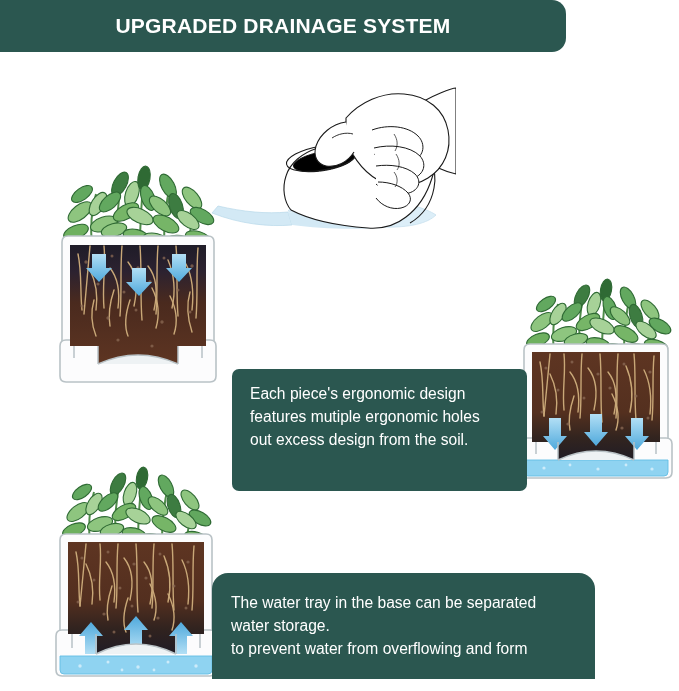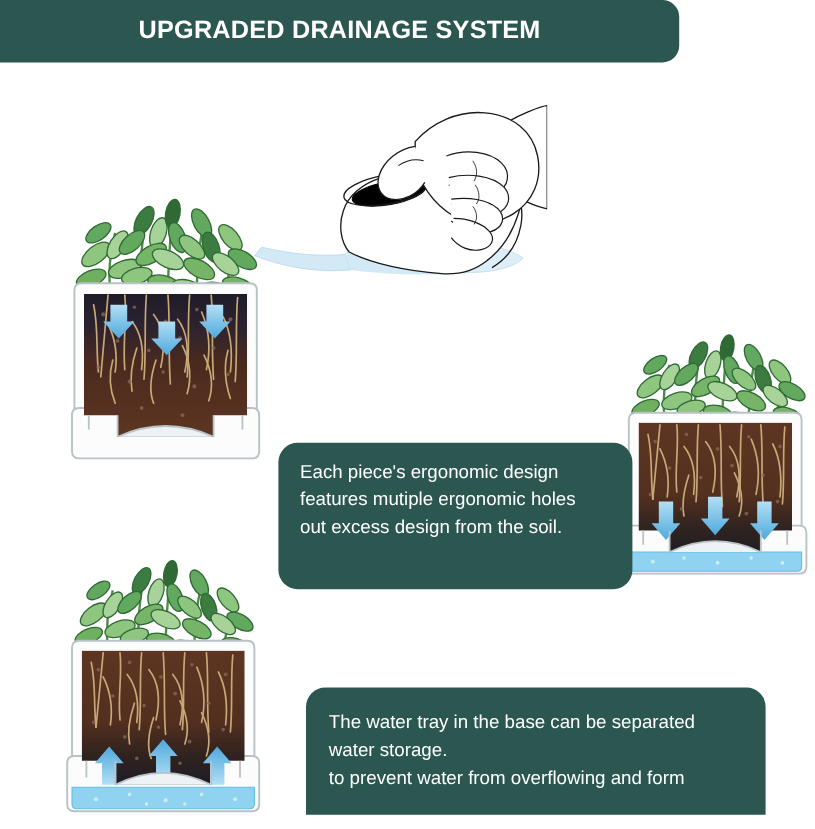--- a/index.html
+++ b/index.html
@@ -50,31 +50,30 @@
     line-height: 1.47;
     font-family: "Liberation Sans", sans-serif;
   }
   .callout .line { display: block; white-space: nowrap; }
 
   #callout-1 {
     left: 232px;
     top: 369px;
     width: 295px;
     height: 122px;
-    border-radius: 16px;
+    border-radius: 7px;
     padding: 14px 0 0 18px;
   }
   #callout-2 {
     left: 212px;
     top: 573px;
     width: 383px;
     height: 106px;
     border-radius: 16px 16px 0 0;
     padding: 19px 0 0 19px;
-    margin-left: 43px;
   }
 
   
   .planter { position: absolute; }
   .planter svg { display: block; overflow: visible; }
 
   
   #watering-illustration {
     position: absolute;
     left: 196px;

